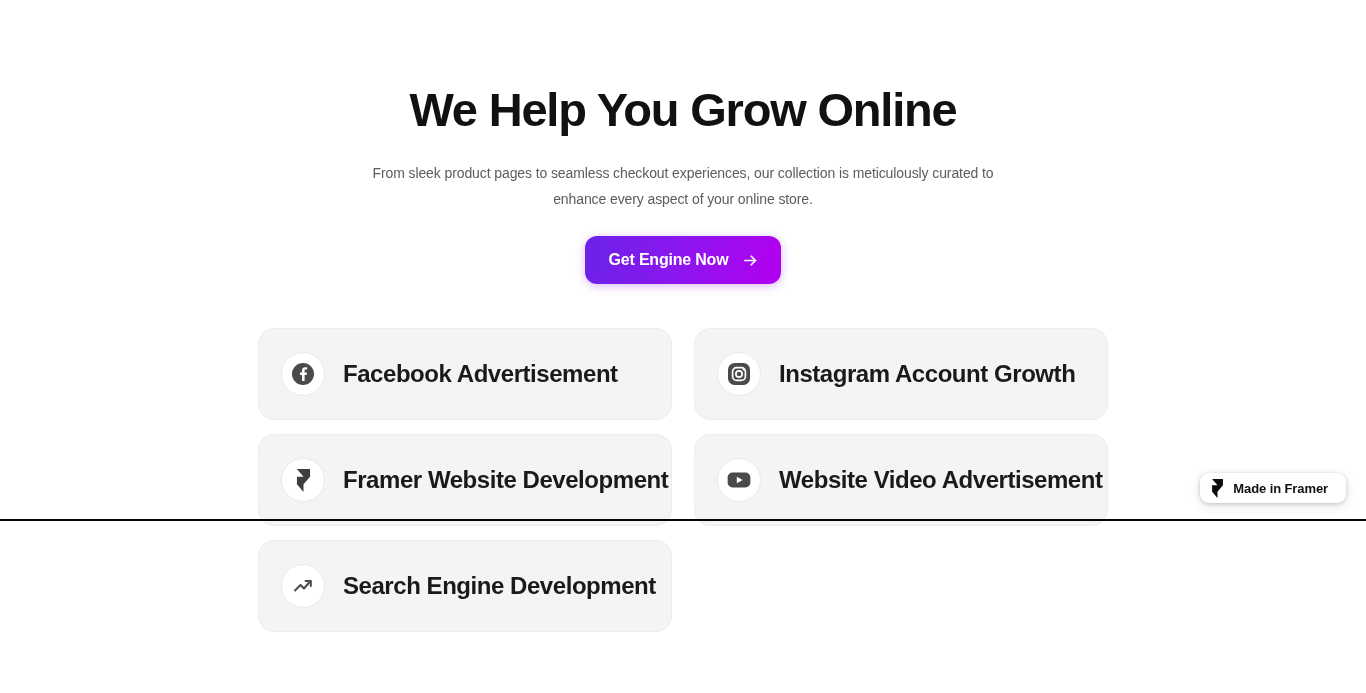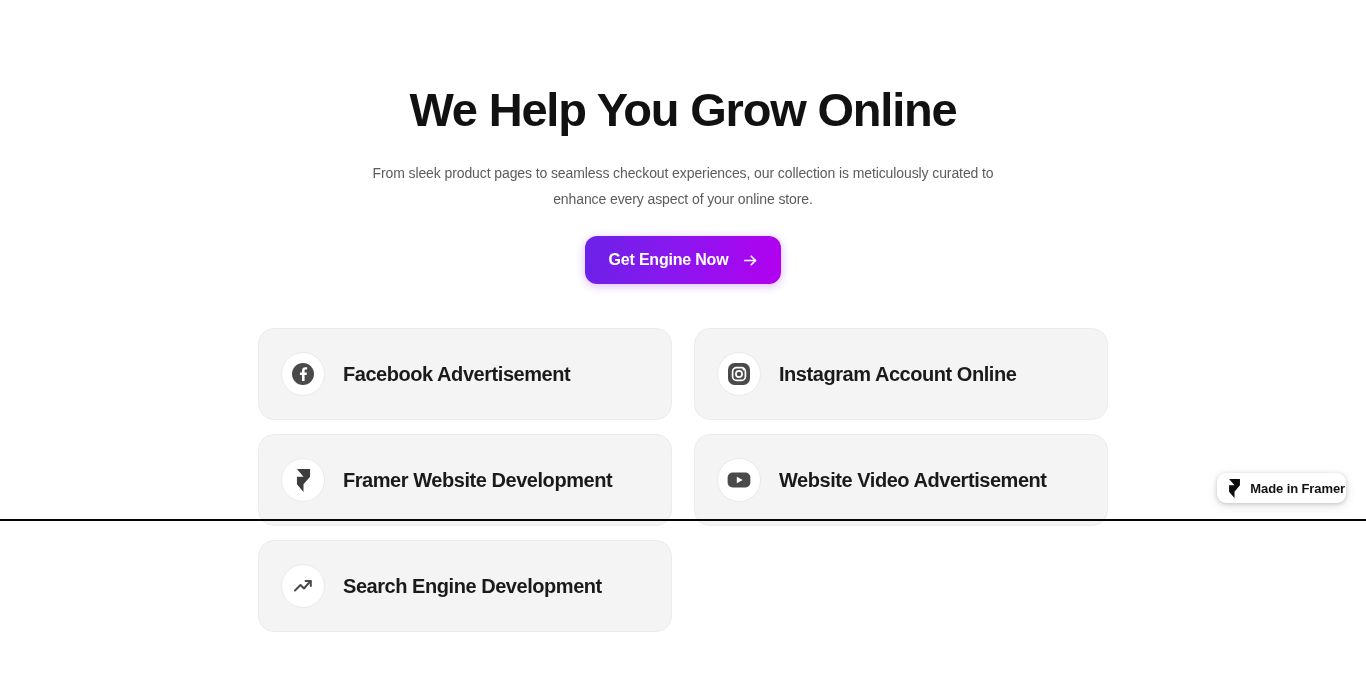--- a/index.html
+++ b/index.html
@@ -115,37 +115,37 @@
     border-radius: 50%;
     background: #ffffff;
     border: 1px solid #eaeaea;
     display: flex;
     align-items: center;
     justify-content: center;
   }
   .icon-badge svg { display: block; }
 
   .card-label {
-    font-size: 20px;
+    font-size: 24px;
     font-weight: 600;
     letter-spacing: -0.45px;
     color: #1a1a1a;
     white-space: nowrap;
   }
 
   
   .framer-badge {
     position: absolute;
     right: 20px;
     bottom: 21px;
     display: inline-flex;
     align-items: center;
     gap: 9px;
     height: 30px;
-    padding: 0 1px 0 11px;
+    padding: 0 18px 0 11px;
     background: #ffffff;
     border-radius: 9px;
     box-shadow: 0 1px 4px rgba(0,0,0,0.18), 0 3px 12px rgba(0,0,0,0.10);
     cursor: pointer;
     text-decoration: none;
   }
 
   .framer-badge-label {
     font-size: 13px;
     font-weight: 700;
@@ -202,21 +202,21 @@
 
     <div class="card">
       <span class="icon-badge">
         <svg width="24" height="24" viewBox="0 0 24 24">
           <rect x="1" y="1" width="22" height="22" rx="6.5" fill="#4a4a4a"></rect>
           <rect x="5.6" y="5.6" width="12.8" height="12.8" rx="4" fill="none" stroke="#ffffff" stroke-width="1.7"></rect>
           <circle cx="12" cy="12" r="3.1" fill="none" stroke="#ffffff" stroke-width="1.7"></circle>
           <circle cx="16.6" cy="7.5" r="1.05" fill="#ffffff"></circle>
         </svg>
       </span>
-      <span class="card-label">Instagram Account Online</span>
+      <span class="card-label">Instagram Account Growth</span>
     </div>
 
 
     <div class="card">
       <span class="icon-badge">
         <svg width="19" height="23" viewBox="0 0 14 21">
           <path d="M1 0h12v7H7zM1 7h12l-6 7H1zM1 14h6v7z" fill="#3d3d3d"></path>
         </svg>
       </span>
       <span class="card-label">Framer Website Development</span>

